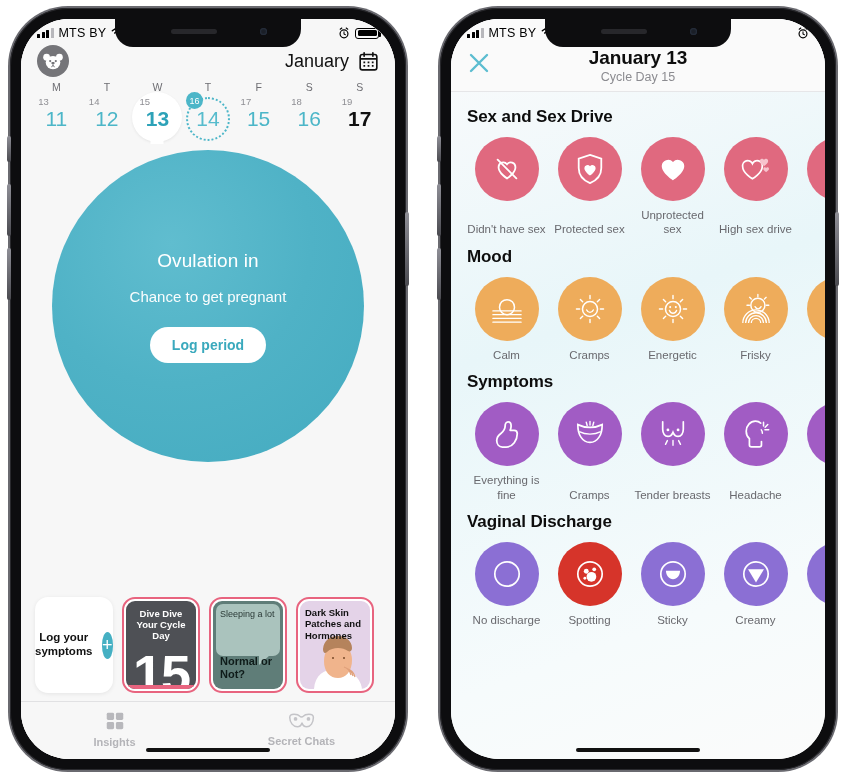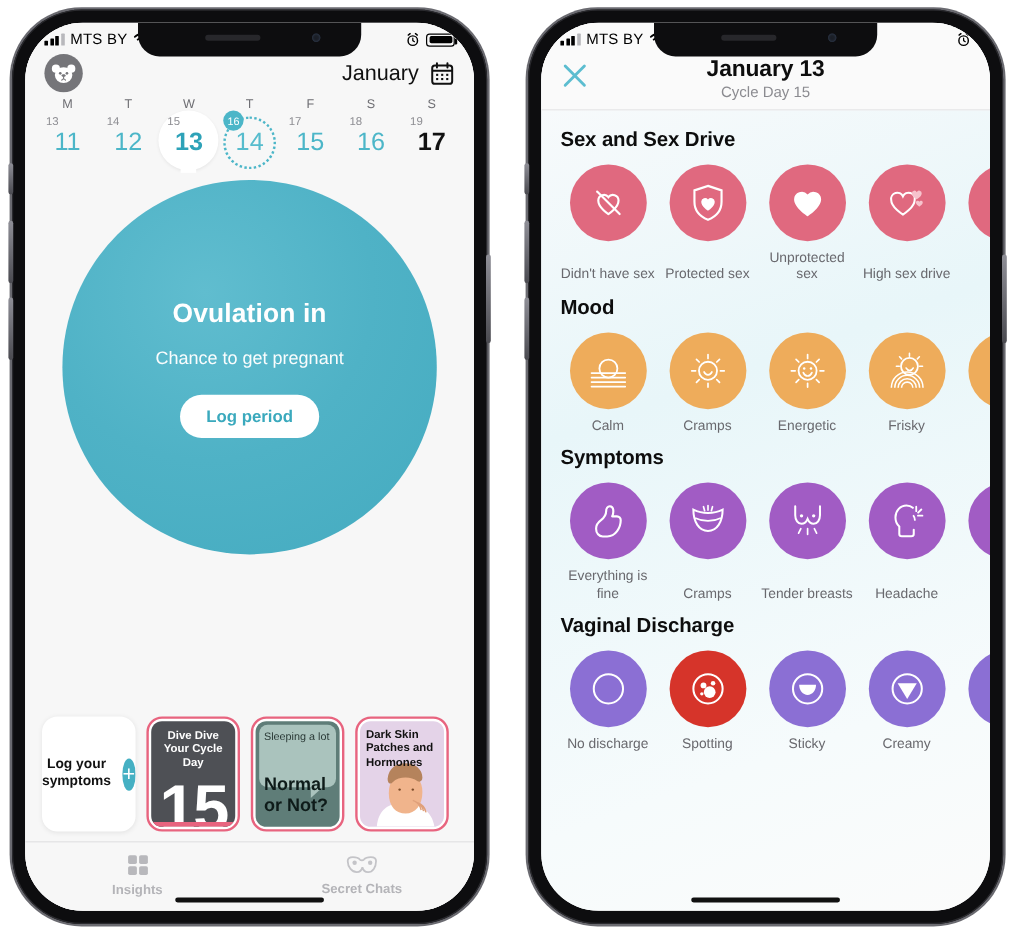--- a/index.html
+++ b/index.html
@@ -90,42 +90,42 @@
   .daycell.plain .dnum{color:#111;font-weight:700;}
   .sel-blob{position:absolute;left:50%;top:-4px;transform:translateX(-50%);width:50px;height:50px;border-radius:50%;background:#fff;box-shadow:0 1px 3px rgba(0,0,0,.07);}
   .sel-tail{position:absolute;left:50%;top:36px;transform:translateX(-50%);width:13px;height:46px;background:#fff;border-radius:0 0 7px 7px;}
   .ring{position:absolute;left:50%;top:1px;transform:translateX(-50%);width:44px;height:44px;border-radius:50%;border:2.5px dotted #4cb6c8;}
   .cyc-badge{position:absolute;top:-4px;left:50%;transform:translateX(-22px);width:17px;height:17px;border-radius:50%;background:#4cb6c8;color:#fff;font-size:9px;display:flex;align-items:center;justify-content:center;font-weight:500;}
 
   .hero{flex:1;position:relative;display:flex;align-items:flex-start;justify-content:center;background:#f7f7f7;padding-top:6px;}
   .bigcircle{width:312px;height:312px;border-radius:50%;
     background: radial-gradient(circle at 38% 30%, #60bdcf 0%, #4fb2c6 48%, #44abc0 100%);
     display:flex;flex-direction:column;align-items:center;justify-content:center;color:#fff;text-align:center;}
-  .hero-t1{font-size:22px;font-weight:700;letter-spacing:.1px;}
+  .hero-t1{font-size:19px;font-weight:400;letter-spacing:.1px;}
   .hero-t2{font-size:38px;font-weight:700;margin-top:-2px;letter-spacing:-.4px;}
   .hero-t3{font-size:15px;font-weight:400;margin-top:16px;opacity:.97;}
   .log-btn{margin-top:22px;background:#fff;color:#3aa9bd;font-size:14px;font-weight:700;border:none;border-radius:20px;padding:10px 22px;cursor:pointer;}
 
   
   .cards{display:flex;gap:9px;padding:4px 14px 8px;background:#f7f7f7;align-items:flex-end;}
   .card{width:78px;height:96px;border-radius:13px;overflow:hidden;position:relative;flex:none;}
   .card.log{background:#fff;box-shadow:0 1px 4px rgba(0,0,0,.08);display:flex;flex-direction:row;align-items:center;justify-content:center;gap:9px;}
   .card.log .lbl{font-size:11.5px;font-weight:700;color:#111;text-align:center;line-height:1.2;}
   .plusbtn{width:27px;height:27px;border-radius:50%;background:#45b0c3;color:#fff;display:flex;align-items:center;justify-content:center;font-size:18px;line-height:1;font-weight:300;}
   .card.story{border:2.5px solid #e8647f;border-radius:13px;padding:2px;background:#fff;}
   .story-in{width:100%;height:100%;border-radius:9px;overflow:hidden;position:relative;}
   .s1{background:#4e5055;}
   .s1 .t{color:#fff;font-size:9.5px;font-weight:700;line-height:1.18;padding:7px 6px 0;text-align:center;}
   .s1 .big{position:absolute;bottom:-16px;left:0;right:0;text-align:center;color:#fff;font-size:54px;font-weight:700;letter-spacing:-2px;}
   .s1 .stripe{position:absolute;bottom:0;left:0;right:0;height:4px;background:#e8647f;}
   .s2{background:#5f7d78;}
   .s2 .bubble{position:absolute;top:3px;left:3px;right:3px;height:52px;background:#aac3bd;border-radius:7px;}
   .s2 .bubble::after{content:"";position:absolute;right:10px;bottom:-9px;border-left:11px solid #aac3bd;border-bottom:10px solid transparent;}
   .s2 .bt{position:relative;z-index:2;color:#2b3a37;font-size:9px;font-weight:500;line-height:1.3;padding:8px 0 0 7px;}
-  .s2 .bot{position:absolute;bottom:7px;left:7px;color:#0e1b19;font-size:15px;font-weight:700;line-height:1.25;}
+  .s2 .bot{position:absolute;bottom:7px;left:7px;color:#0e1b19;font-size:11px;font-weight:700;line-height:1.25;}
   .s3{background:#e4d3e8;}
   .s3 .t{position:relative;z-index:3;color:#111;font-size:9.5px;font-weight:700;line-height:1.2;padding:6px 5px 0;}
 
   
   .tabbar{height:58px;background:#f7f7f7;border-top:1px solid #e1e1e3;display:flex;align-items:center;padding-bottom:4px;}
   .tab{flex:1;display:flex;flex-direction:column;align-items:center;gap:4px;cursor:pointer;}
   .tab .tl{font-size:11px;font-weight:700;color:#b4b4b8;}
   .tab.active .tl{color:#111;}
   .home-ind{position:absolute;bottom:7px;left:50%;transform:translateX(-50%);width:124px;height:4px;border-radius:3px;background:#111;z-index:40;}
 

